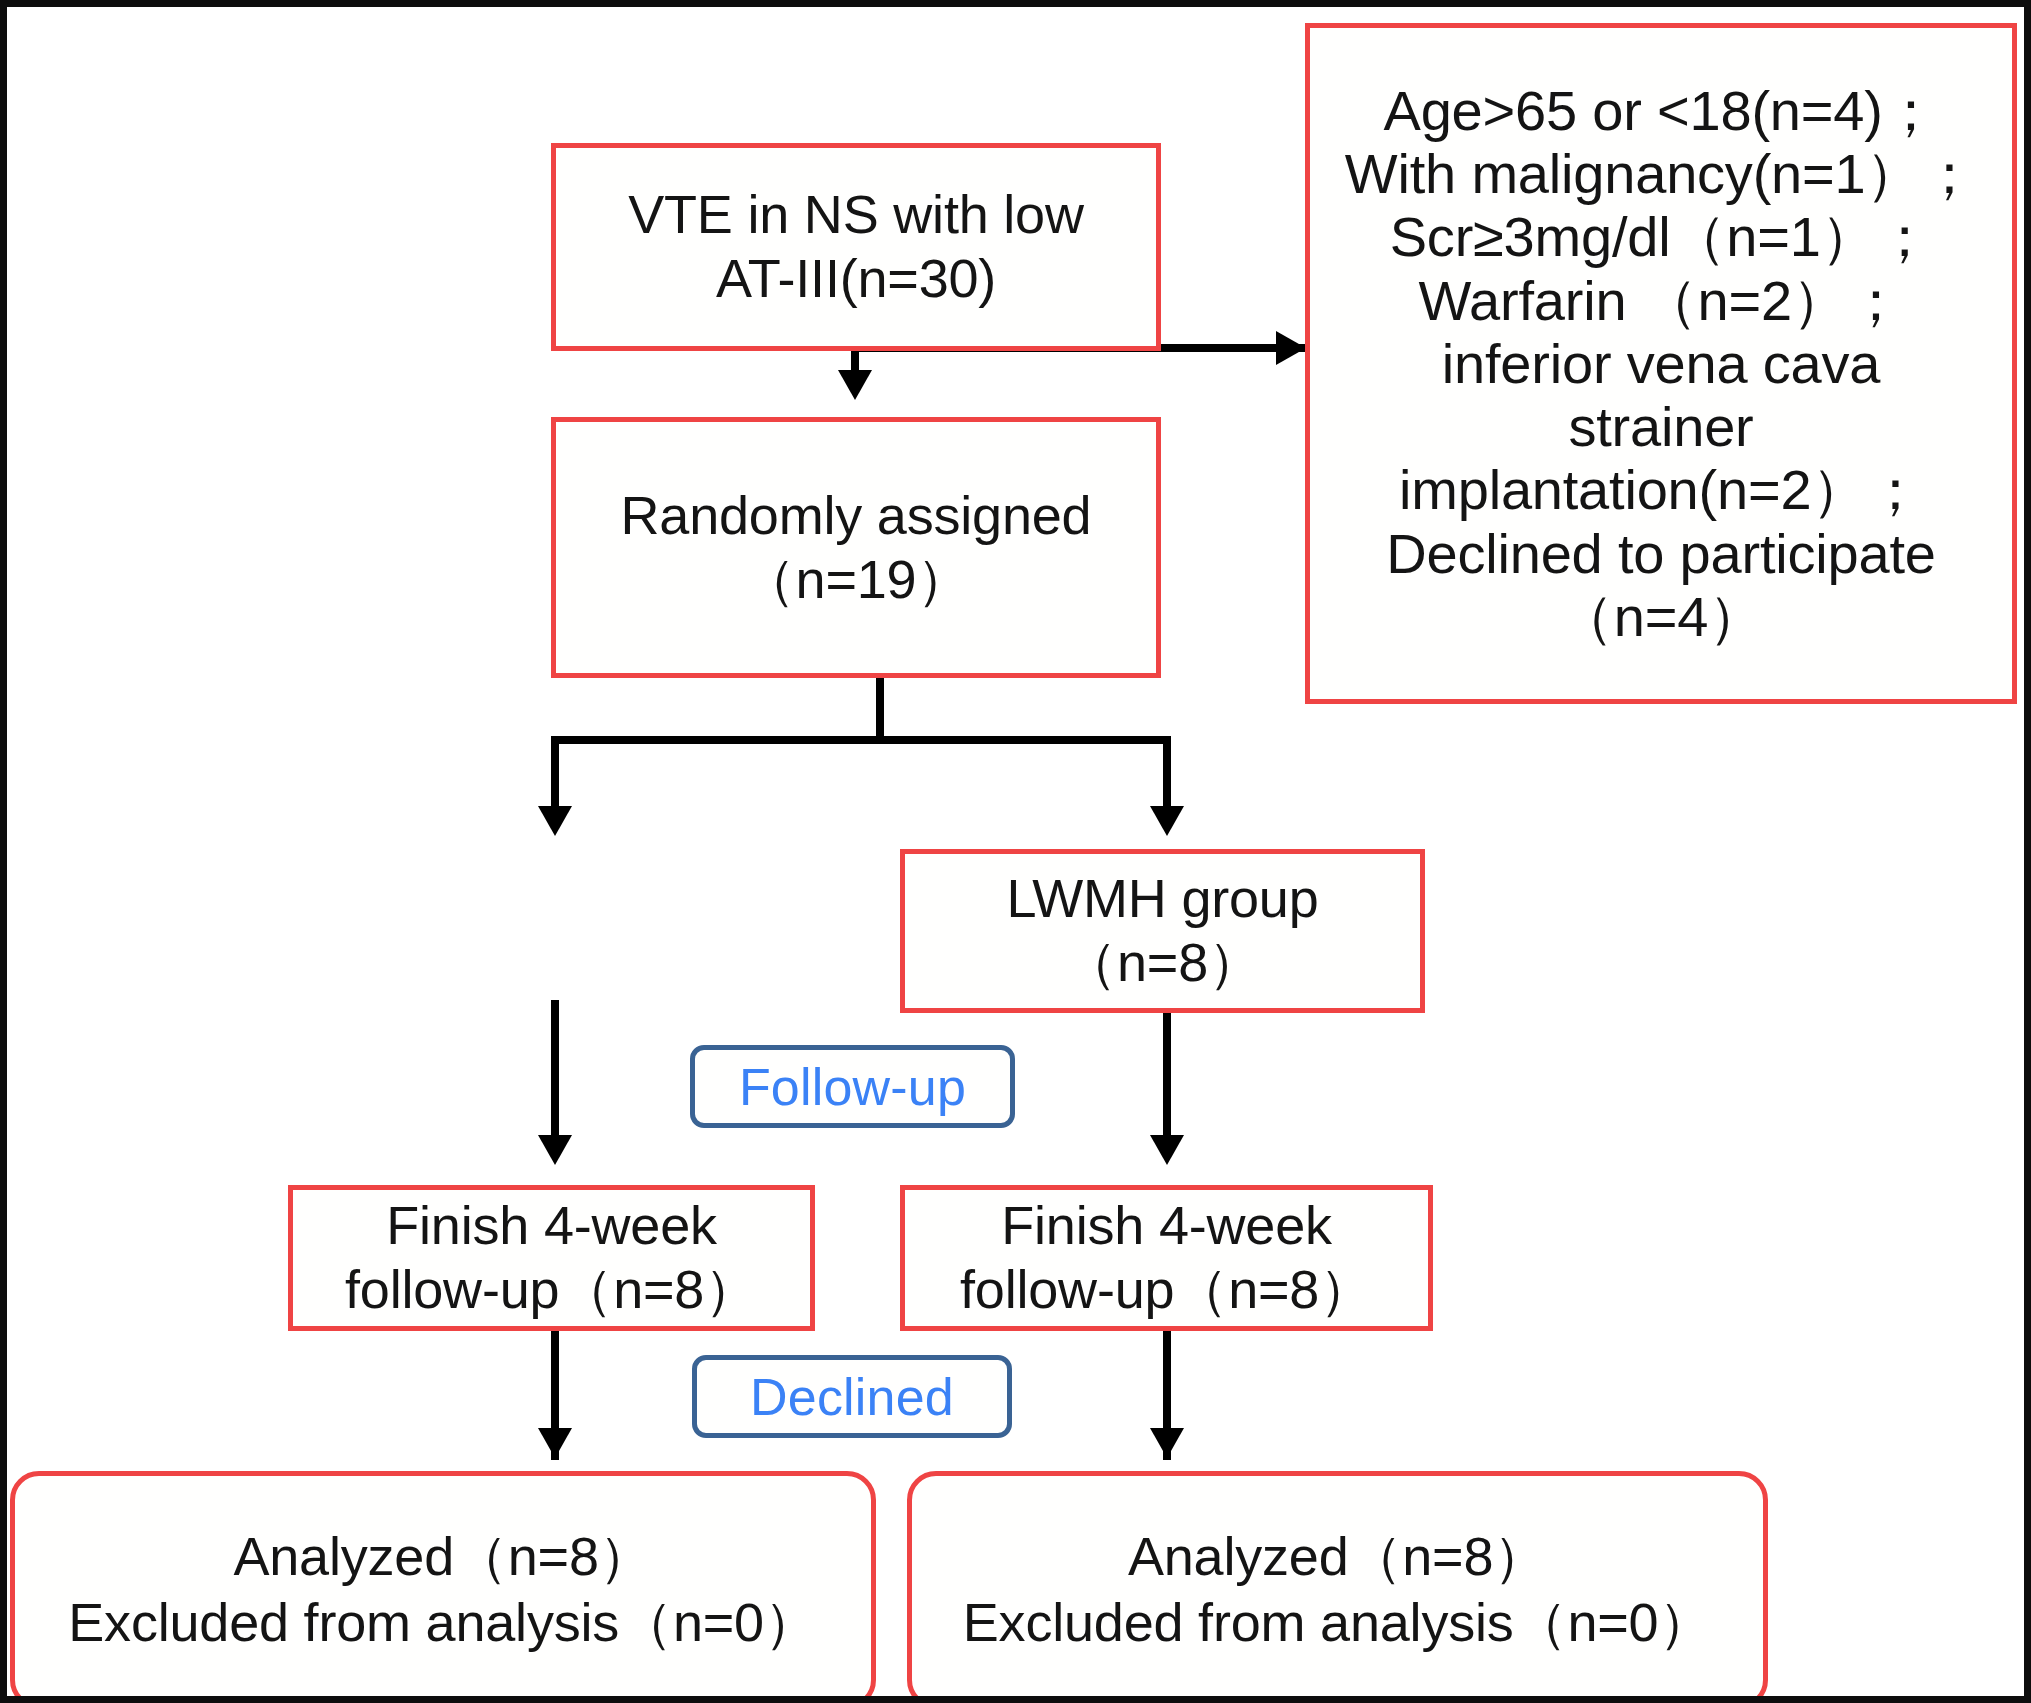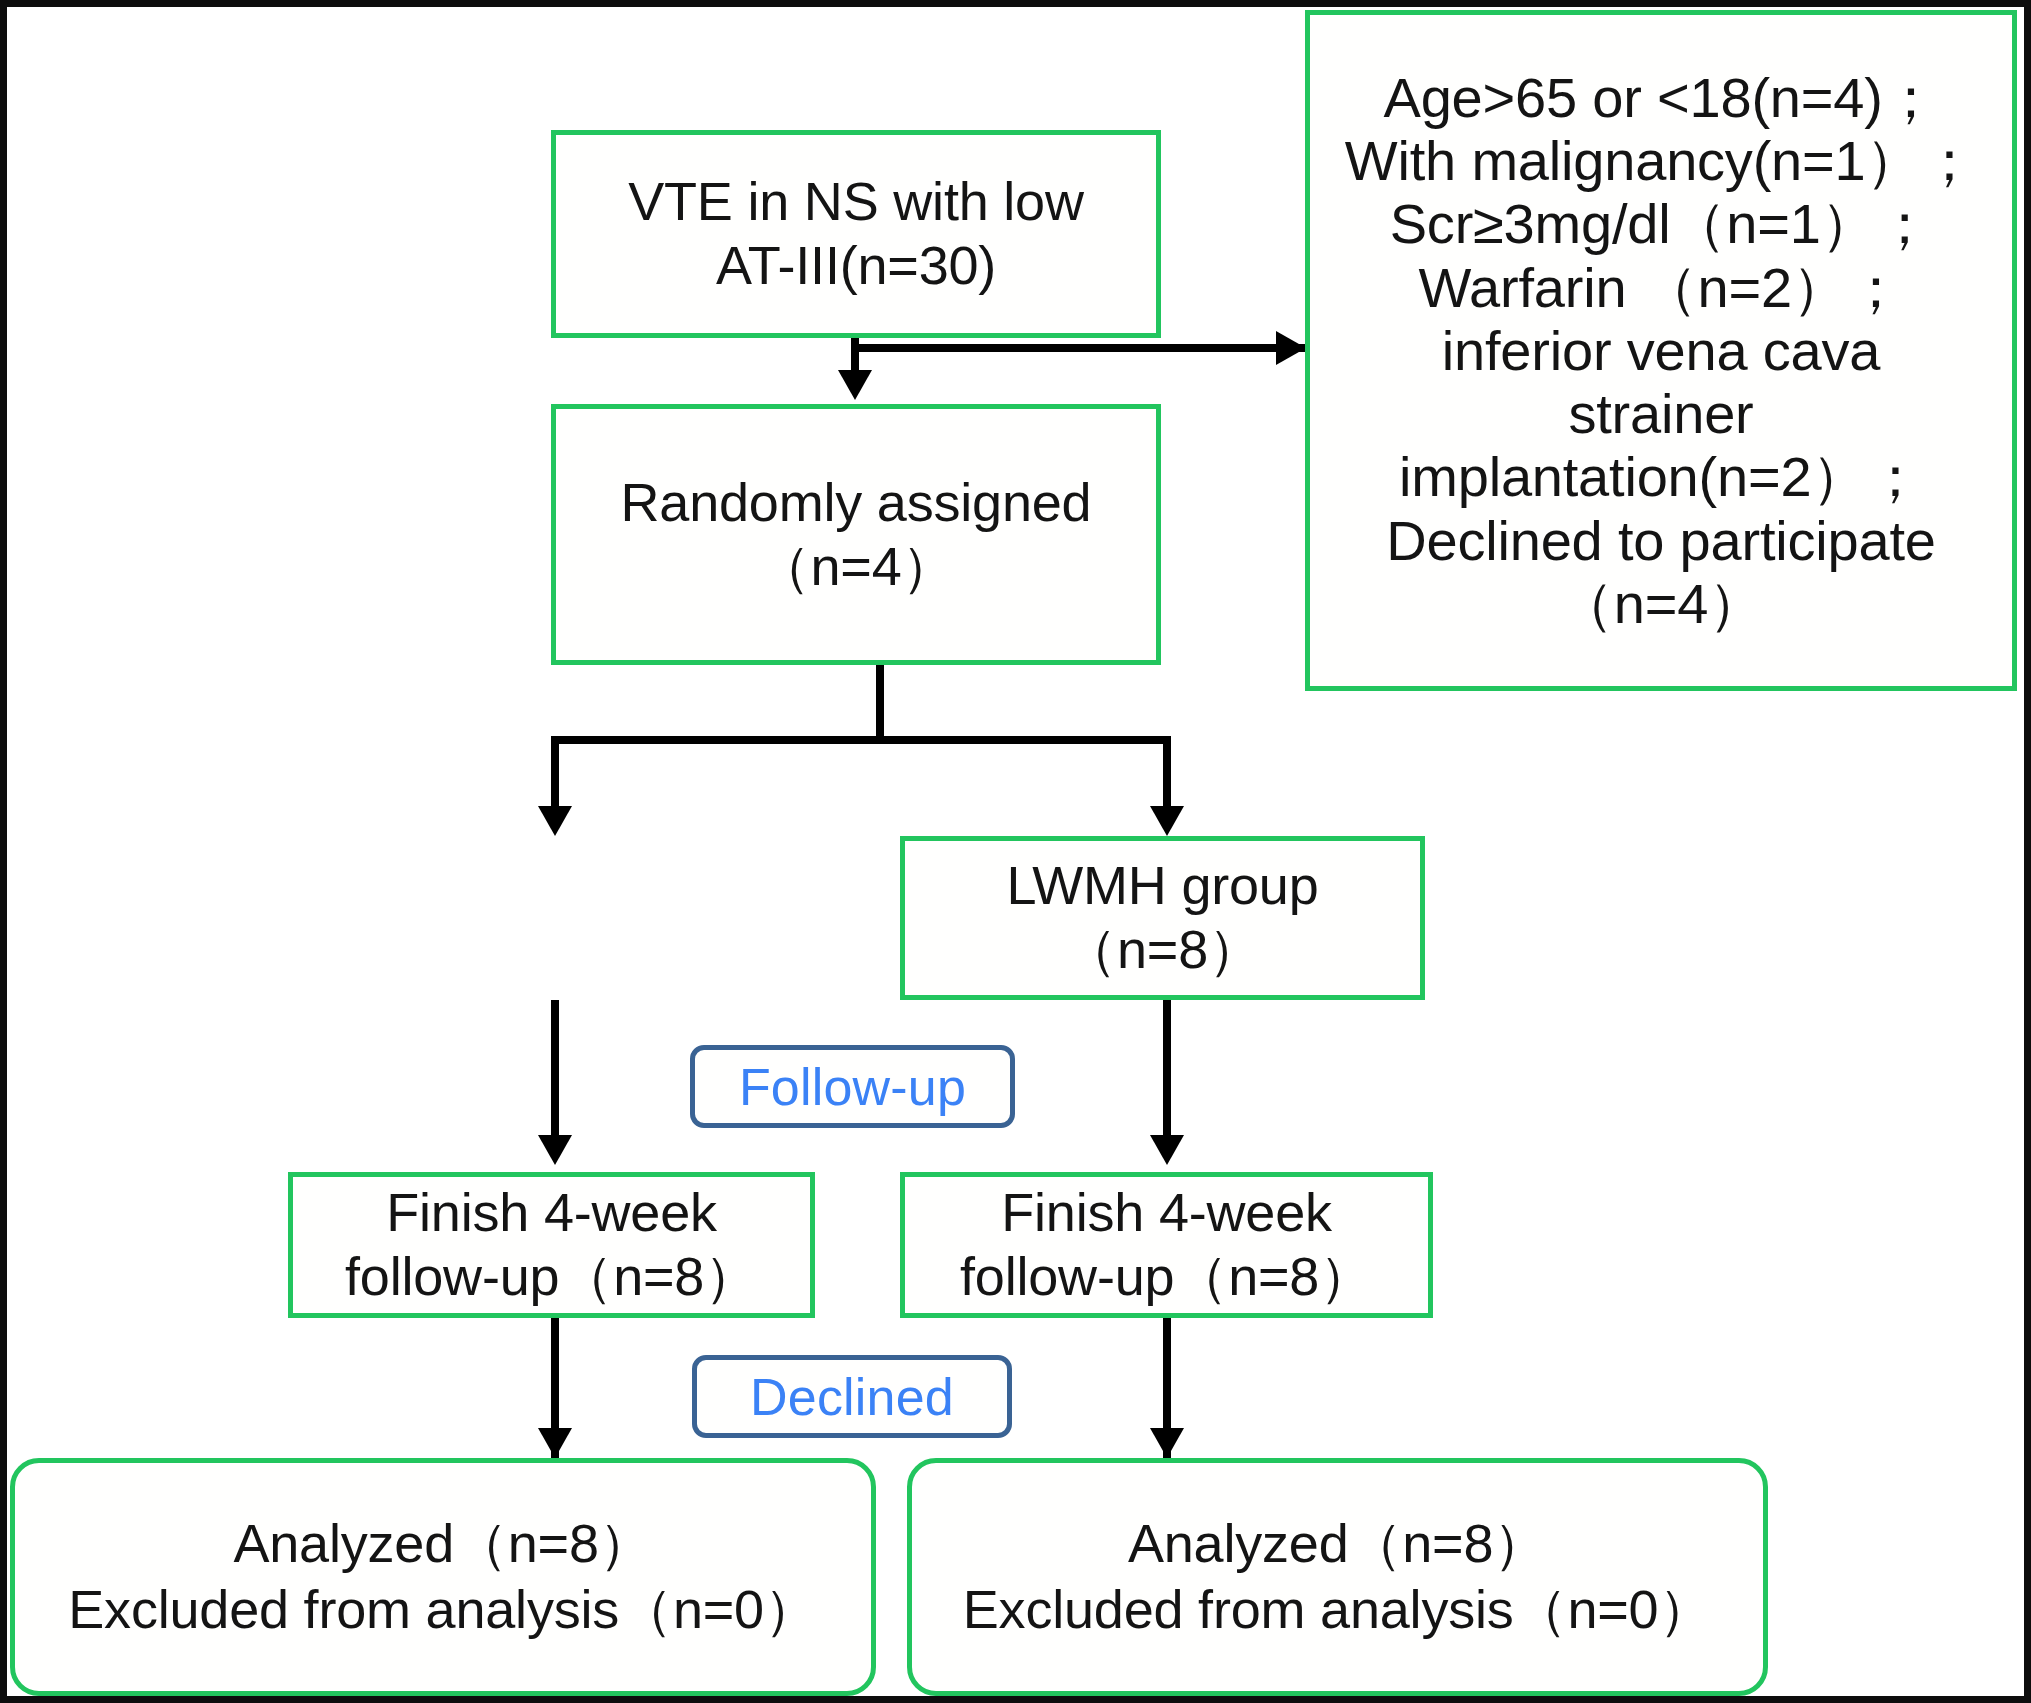--- a/index.html
+++ b/index.html
@@ -24,30 +24,31 @@
     width: 2031px; height: 1703px;
     box-sizing: border-box;
     border: 7px solid #0d0d0d;
     pointer-events: none;
     z-index: 40;
   }
   .node {
     position: absolute;
     box-sizing: border-box;
     background: #fffffe;
-    border: 5px solid #22c55e;
+    border: 5px solid #ef4444;
     display: flex;
     align-items: center;
     justify-content: center;
     text-align: center;
     color: #141414;
     line-height: 1.18;
     z-index: 10;
     white-space: pre-line;
     letter-spacing: -0.2px;
+    margin-top: 13px;
   }
   .node .txt {
     display: block;
     width: 100%;
     padding: 0 6px;
     white-space: pre-line;
   }
   
   .t-main { font-size: 54px; }
   .t-excl { font-size: 56px; line-height: 1.13; }
@@ -137,21 +138,21 @@
 Warfarin （n=2）；
 inferior vena cava
 strainer
 implantation(n=2）；
 Declined to  participate
 （n=4）</span>
   </div>
 
   <div class="node t-main" style="left:551px; top:404px; width:610px; height:261px;">
     <span class="txt">Randomly assigned
-（n=4）</span>
+（n=19）</span>
   </div>
 
 
   <div class="node t-main" style="left:900px; top:836px; width:525px; height:164px;">
     <span class="txt">LWMH group
 （n=8）</span>
   </div>
 
   <div class="pill" style="left:690px; top:1045px; width:325px; height:83px;">
     <span>Follow-up</span>

